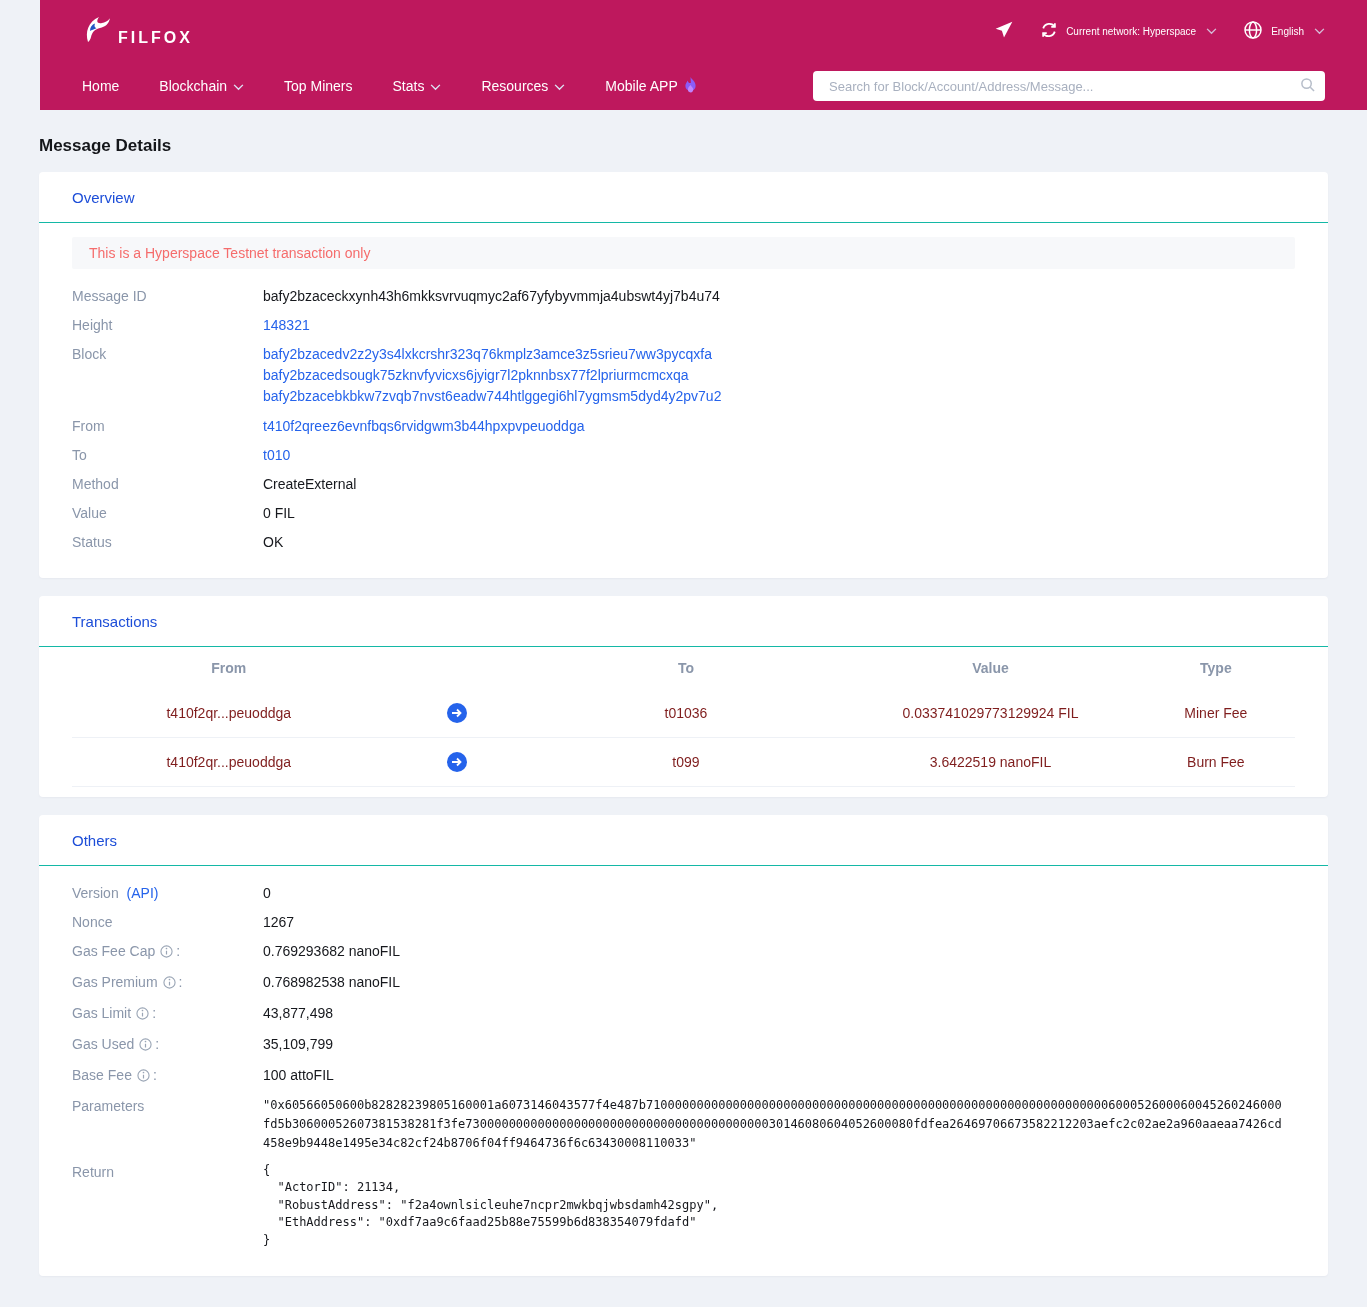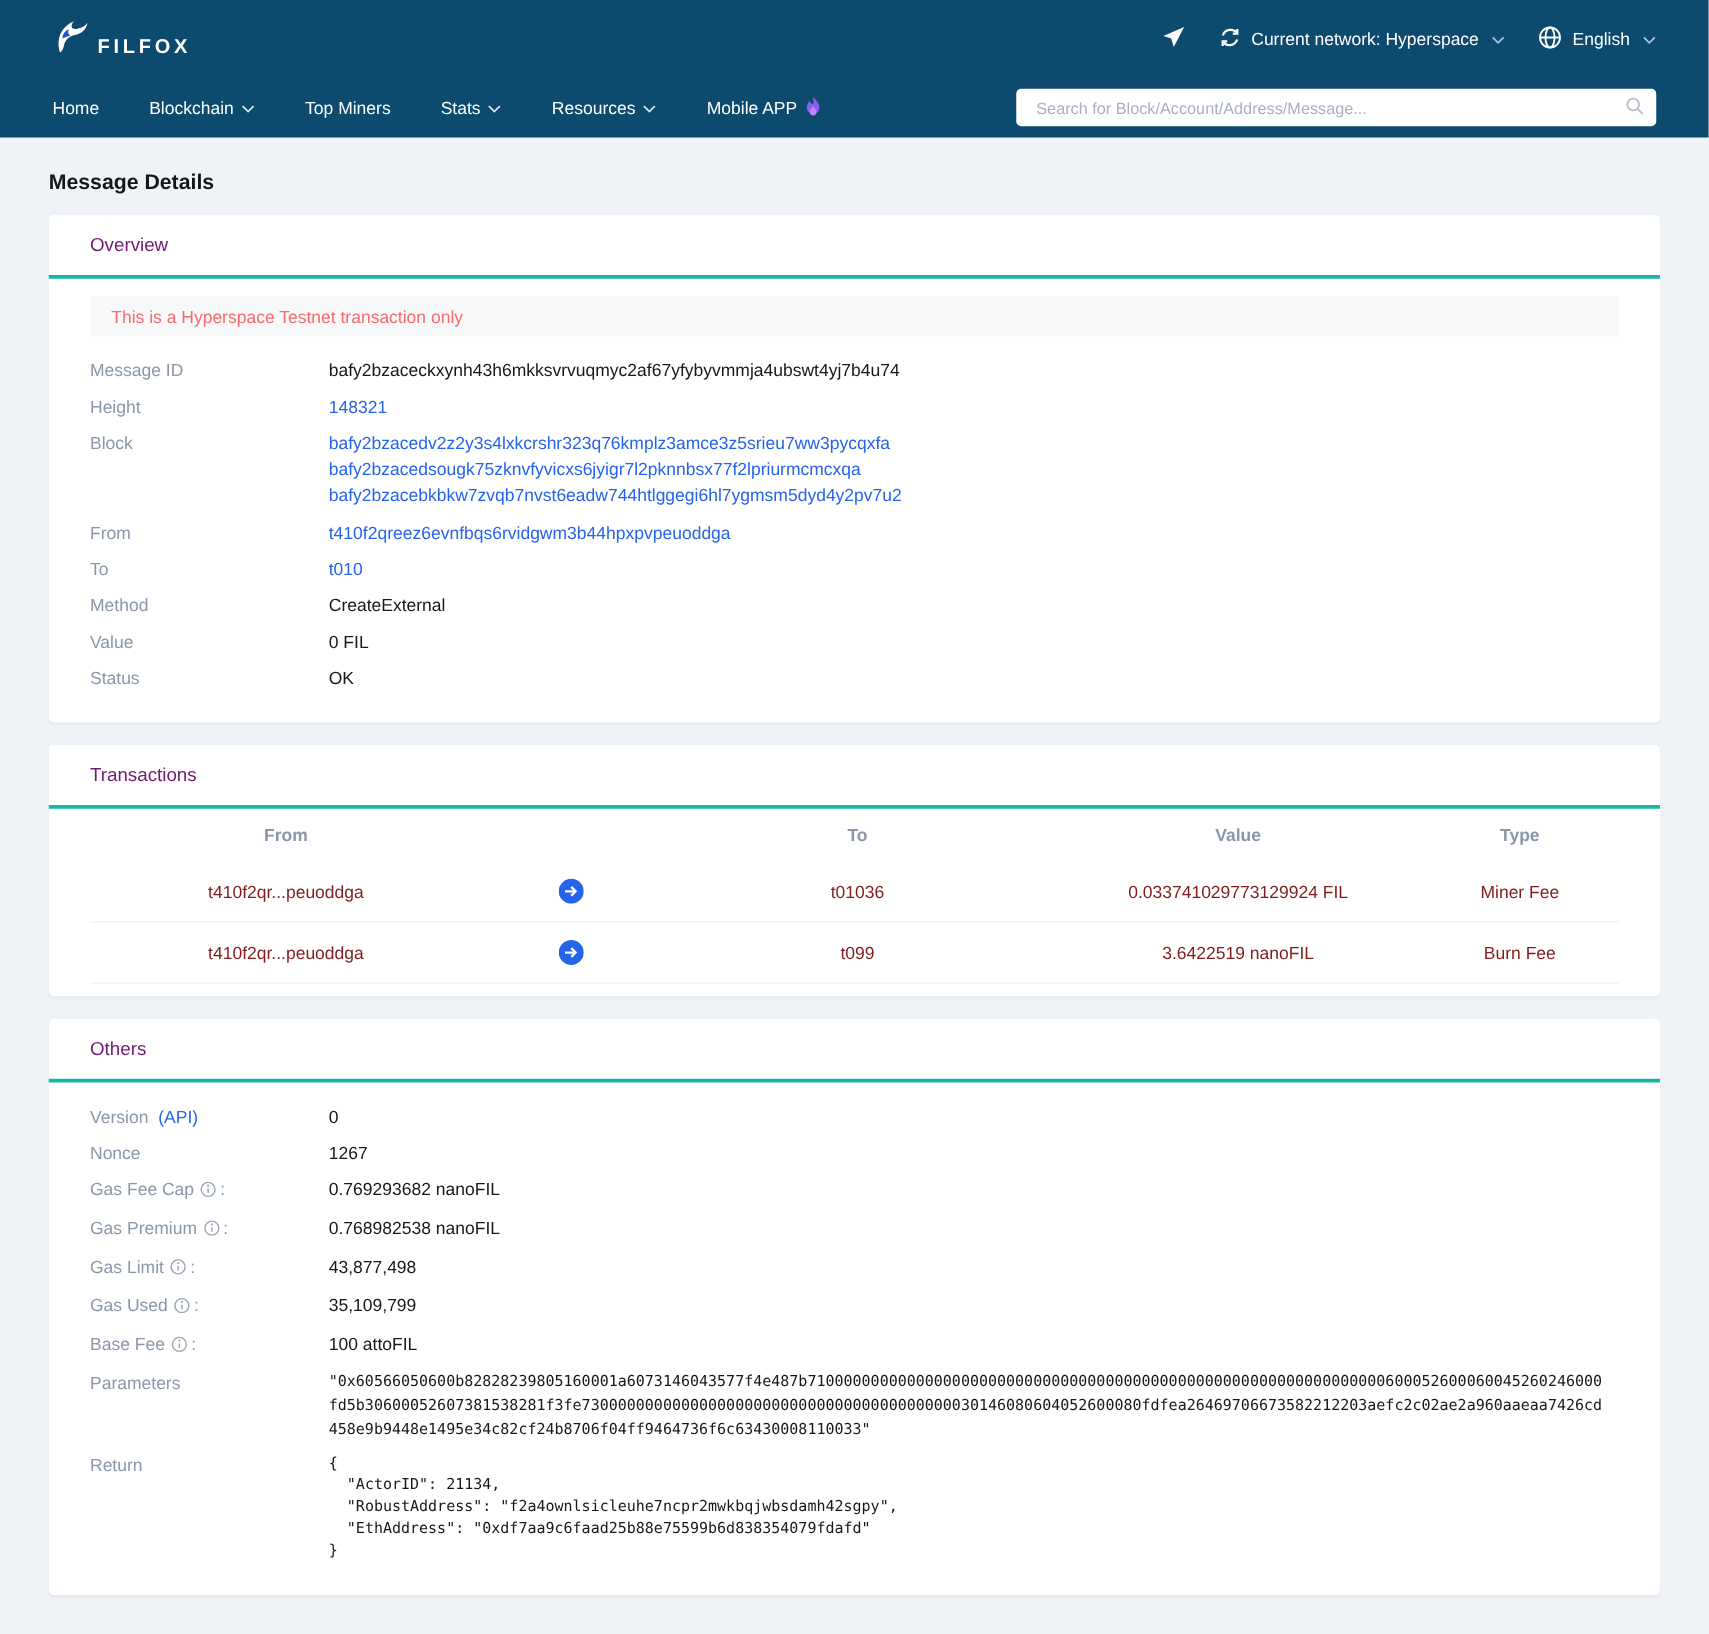--- a/index.html
+++ b/index.html
@@ -4,29 +4,29 @@
 <style>
   * { box-sizing: border-box; margin: 0; padding: 0; }
   html,body { width: 1367px; min-height: 1307px; }
   body {
     background: #eff2f7;
     font-family: "Liberation Sans", sans-serif;
     color: #16181d;
     font-size: 14px;
   }
   
-  .topbar { background: #0c4a6e; }
+  .topbar { background: #be185d; margin-left: 40px; }
   .topbar-row1 {
     height: 62px; padding: 0 42px;
     display: flex; align-items: center; justify-content: space-between;
   }
   .brand { display: flex; align-items: flex-end; gap: 6px; cursor: pointer; }
   .brand-text { color: #fff; font-weight: bold; font-size: 16px; letter-spacing: 3px; padding-bottom: 2px; }
   .top-right { display: flex; align-items: center; gap: 26px; color: #fff; }
-  .top-group { display: flex; align-items: center; gap: 8px; font-size: 14px; cursor: pointer; justify-content: flex-end; }
+  .top-group { display: flex; align-items: center; gap: 8px; font-size: 10px; cursor: pointer; justify-content: flex-end; }
   .chev { opacity: .8; margin-left: 2px; }
   .topbar-row2 {
     height: 48px; padding: 0 42px;
     display: flex; align-items: center; justify-content: space-between;
   }
   .nav { display: flex; align-items: center; gap: 40px; }
   .nav-item { color: #fff; font-size: 14px; display: flex; align-items: center; gap: 6px; cursor: pointer; }
   .searchbox {
     width: 512px; height: 30px; background: #fff; border-radius: 4px;
     display: flex; align-items: center; padding: 0 10px 0 16px;
@@ -38,22 +38,22 @@
   .searchbox input::placeholder { color: #a8b0bf; }
   
   .page { padding: 26px 39px 40px; }
   .page-title { font-size: 17px; font-weight: bold; color: #14161a; margin-bottom: 16px; }
   .card {
     background: #fff; border-radius: 4px; margin-bottom: 18px;
     box-shadow: 0 1px 2px rgba(20,30,60,.04);
   }
   .card-head {
     height: 51px; display: flex; align-items: center;
-    padding: 0 33px; font-size: 15px; color: #701a75;
-    border-bottom: 3px solid #14b8a6;
+    padding: 0 33px; font-size: 15px; color: #1d4ed8;
+    border-bottom: 1px solid #14b8a6;
   }
   .card-body { padding: 12px 33px 22px; }
   .notice {
     height: 32px; background: #f7f8fa; border-radius: 2px;
     display: flex; align-items: center; padding: 0 17px;
     color: #f56c6c; font-size: 14px; margin: 2px 0 12px;
   }
   .frow { display: flex; padding: 4.5px 0; line-height: 20px; }
   .frow-label { width: 191px; flex: none; color: #8a96aa; }
   .frow-value { color: #16181d; }

